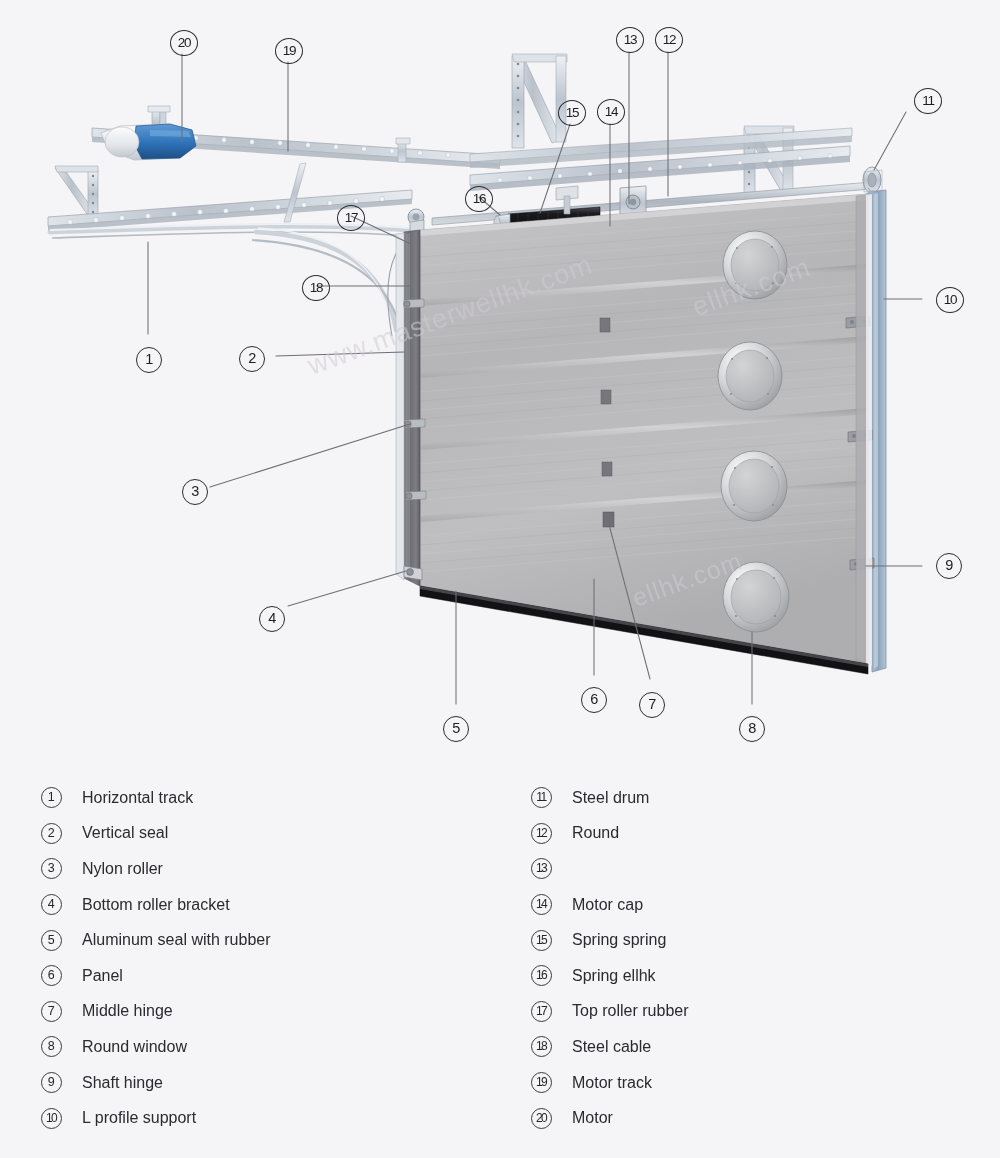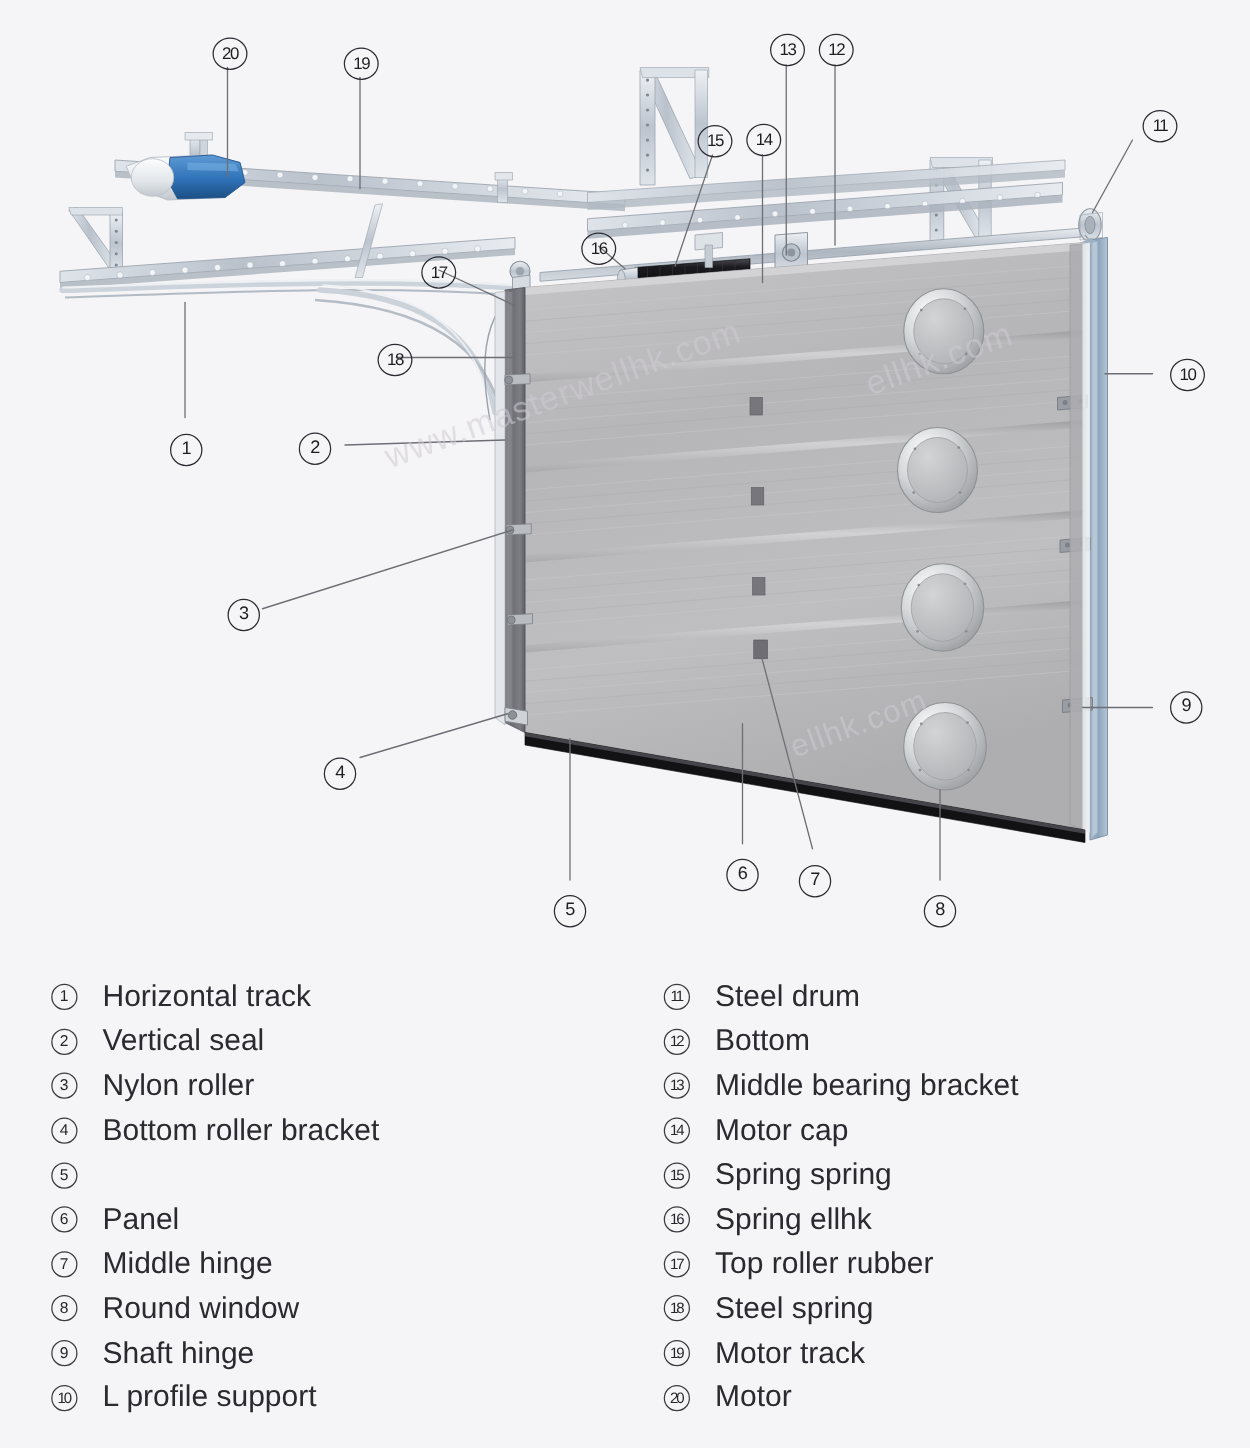--- a/index.html
+++ b/index.html
@@ -71,21 +71,21 @@
     border-radius: 50%;
     font-style: normal;
     font-size: 12.5px;
     line-height: 19px;
     text-align: center;
     color: #25252b;
     letter-spacing: -0.4px;
   }
   .lnum i.w { letter-spacing: -1.6px; font-size: 12px; }
   .ltext {
-    font-size: 24px;
+    font-size: 16px;
     color: #2a2a30;
     padding-left: 14px;
     white-space: nowrap;
     font-family: "Liberation Sans", sans-serif;
   }
 </style>
 </head>
 <body>
 
 <div id="root">
@@ -591,20 +591,21 @@
         <div class="lrow">
           <div class="lnum">
             <i>4</i>
           </div>
           <div class="ltext">Bottom roller bracket</div>
         </div>
         <div class="lrow">
           <div class="lnum">
             <i>5</i>
           </div>
+          <div class="ltext">Aluminum seal with rubber</div>
         </div>
         <div class="lrow">
           <div class="lnum">
             <i>6</i>
           </div>
           <div class="ltext">Panel</div>
         </div>
         <div class="lrow">
           <div class="lnum">
             <i>7</i>
@@ -634,27 +635,26 @@
         <div class="lrow">
           <div class="lnum">
             <i class="w">11</i>
           </div>
           <div class="ltext">Steel drum</div>
         </div>
         <div class="lrow">
           <div class="lnum">
             <i class="w">12</i>
           </div>
-          <div class="ltext">Bottom</div>
+          <div class="ltext">Round</div>
         </div>
         <div class="lrow">
           <div class="lnum">
             <i class="w">13</i>
           </div>
-          <div class="ltext">Middle bearing bracket</div>
         </div>
         <div class="lrow">
           <div class="lnum">
             <i class="w">14</i>
           </div>
           <div class="ltext">Motor cap</div>
         </div>
         <div class="lrow">
           <div class="lnum">
             <i class="w">15</i>
@@ -670,21 +670,21 @@
         <div class="lrow">
           <div class="lnum">
             <i class="w">17</i>
           </div>
           <div class="ltext">Top roller rubber</div>
         </div>
         <div class="lrow">
           <div class="lnum">
             <i class="w">18</i>
           </div>
-          <div class="ltext">Steel spring</div>
+          <div class="ltext">Steel cable</div>
         </div>
         <div class="lrow">
           <div class="lnum">
             <i class="w">19</i>
           </div>
           <div class="ltext">Motor track</div>
         </div>
         <div class="lrow">
           <div class="lnum">
             <i class="w">20</i>

